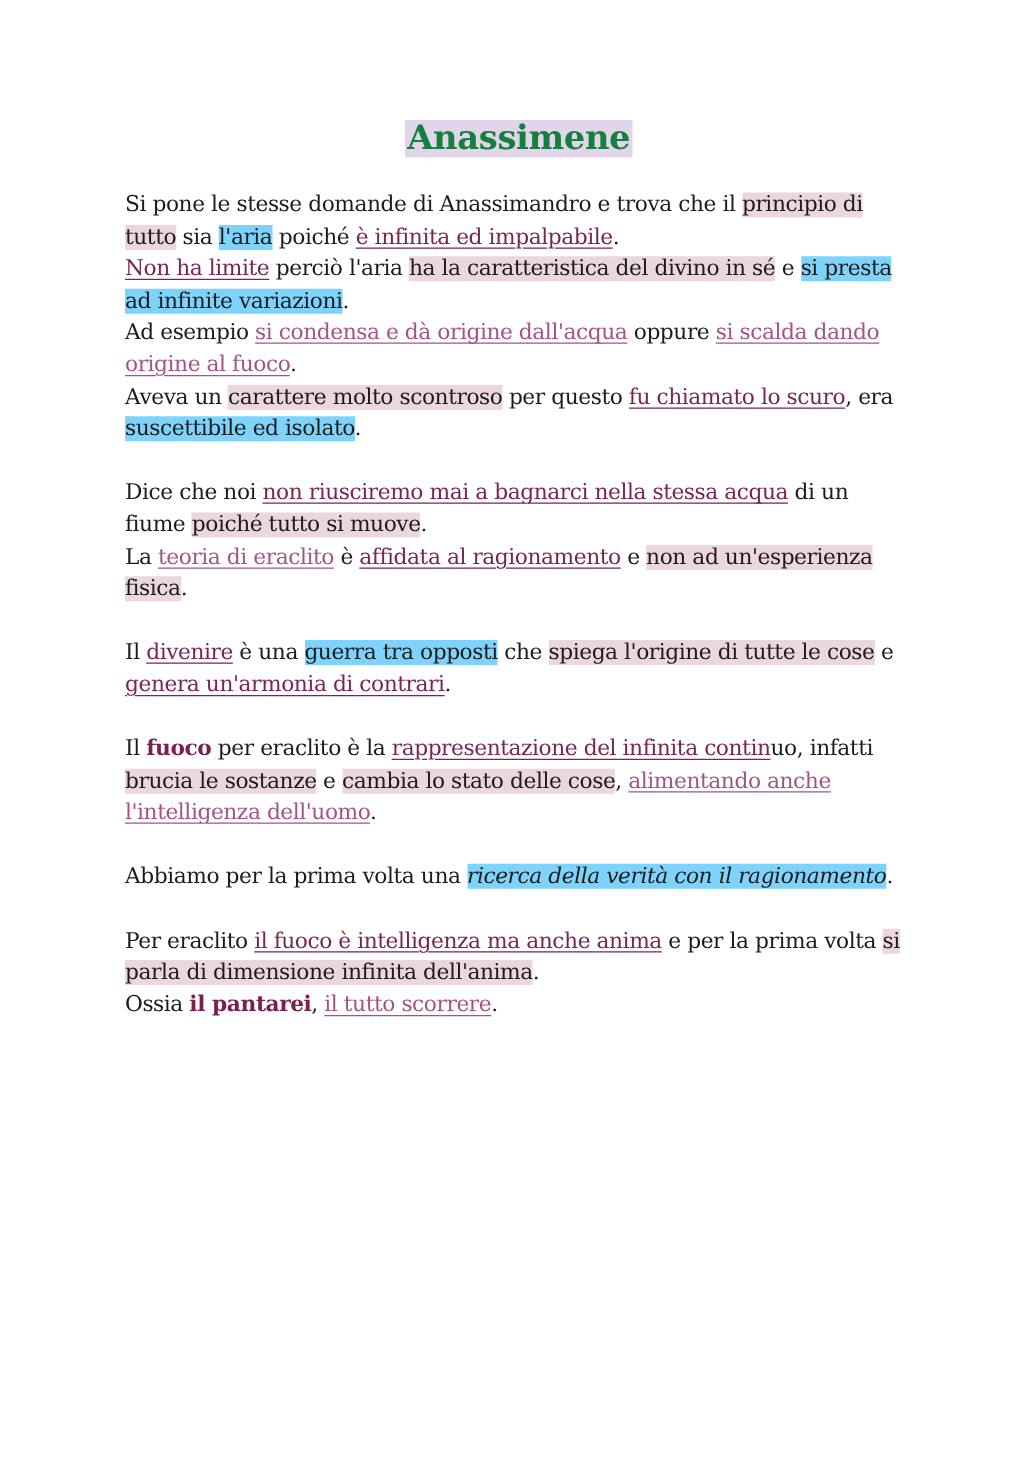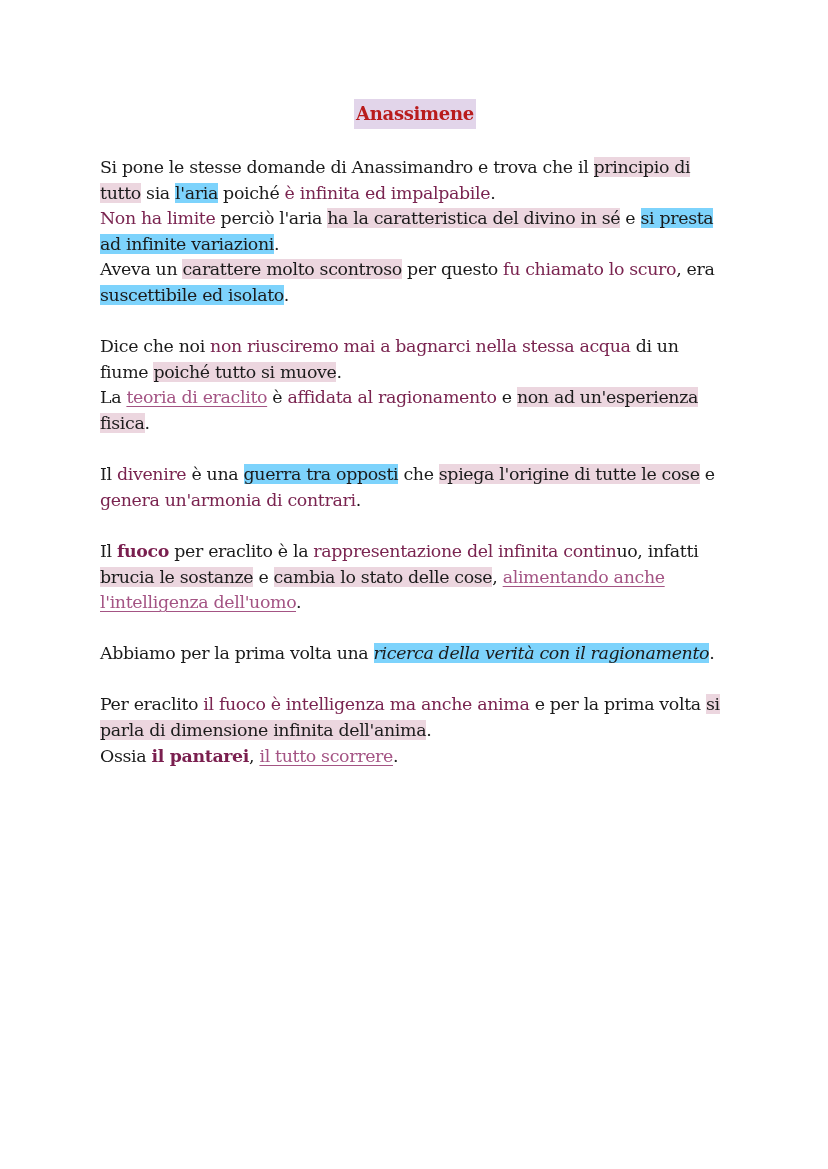--- a/index.html
+++ b/index.html
@@ -5,45 +5,46 @@
   html, body { margin: 0; padding: 0; background: #ffffff; }
   body { width: 828px; height: 1169px; position: relative; overflow: hidden; }
   .page {
     position: absolute; left: 100px; top: 96px; width: 630px;
     font-family: "DejaVu Serif", "Liberation Serif", serif;
     font-size: 17.4px; line-height: 25.6px; color: #1b1b1b;
     letter-spacing: -0.35px;
   }
   .h { text-align: center; margin: 0; line-height: 30px; }
   .h span {
-    display: inline-block; background: #e2d5ea; color: #b91c1c;
-    font-weight: bold; font-size: 18px; padding: 0 2px; letter-spacing: -0.3px;
+    display: inline-block; background: #e2d5ea; color: #15803d;
+    font-weight: bold; font-size: 27px; padding: 0 2px; letter-spacing: -0.3px;
   }
   .h1 { margin-bottom: 26px; }
   .h2 { margin-top: 30px; margin-bottom: 30px; }
   p { margin: 0; }
   .gap { height: 25.6px; }
   .hl { background: #ecd6df; }
   .hd { background: #7dd3fc; }
-  .u1 { color: #7a2450; text-decoration-thickness: 1px; text-underline-offset: 3px; }
+  .u1 { color: #7a2450; text-decoration: underline; text-decoration-thickness: 1px; text-underline-offset: 3px; }
   .u2 { color: #a45484; text-decoration: underline; text-decoration-thickness: 1px; text-underline-offset: 3px; }
   .b  { font-weight: bold; color: #7a1f4f; }
   .i  { font-style: italic; }
 </style>
 </head>
 <body>
 
 <div class="page">
 
   <h2 class="h h1"><span>Anassimene</span></h2>
 
   <p><span>Si pone le stesse domande di Anassimandro e trova che il </span><span class="hl">principio di tutto</span><span> sia </span><span class="hd">l'aria</span><span> poiché </span><span class="u1">è infinita ed impalpabile</span><span>.</span></p>
 
   <p><span class="u1">Non ha limite</span><span> perciò l'aria </span><span class="hl">ha la caratteristica del divino in sé</span><span> e </span><span class="hd">si presta ad infinite variazioni</span><span>.</span></p>
 
+  <p><span>Ad esempio </span><span class="u2">si condensa e dà origine dall'acqua</span><span> oppure </span><span class="u2">si scalda dando origine al fuoco</span><span>.</span></p>
 
 
 
   <p><span>Aveva un </span><span class="hl">carattere molto scontroso</span><span> per questo </span><span class="u1">fu chiamato lo scuro</span><span>, era </span><span class="hd">suscettibile ed isolato</span><span>.</span></p>
 
 
   <div class="gap"></div>
 
   <p><span>Dice che noi </span><span class="u1">non riusciremo mai a bagnarci nella stessa acqua</span><span> di un fiume </span><span class="hl">poiché tutto si muove</span><span>.</span></p>
 

